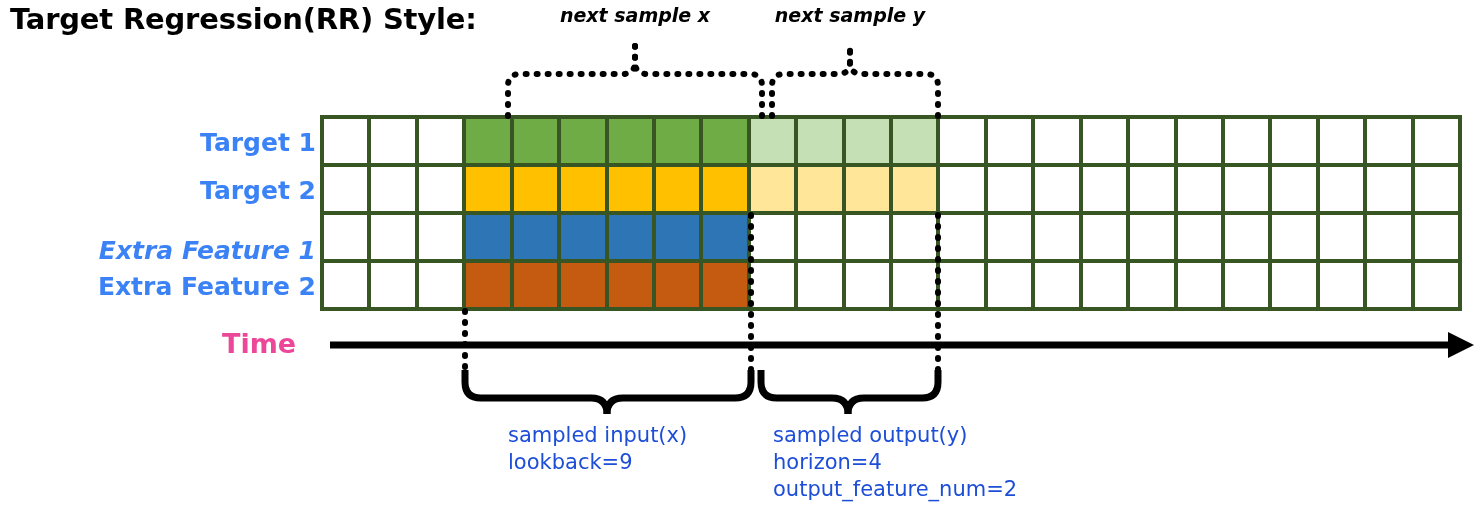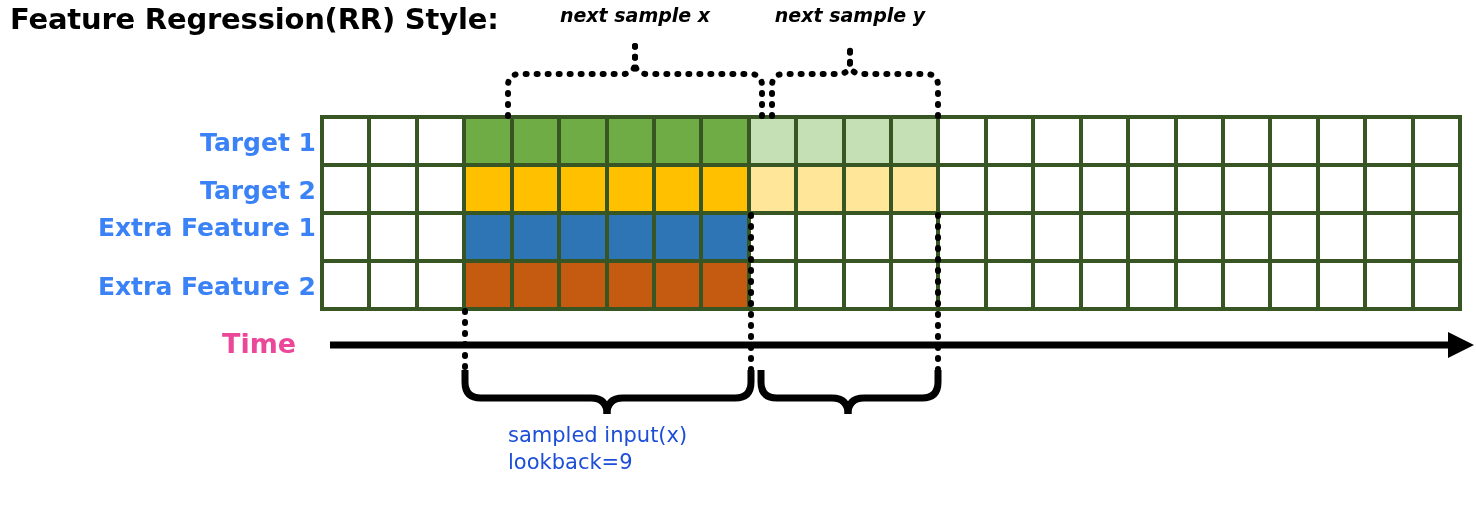--- a/index.html
+++ b/index.html
@@ -48,21 +48,21 @@
     font-size: 25px;
     font-weight: bold;
     color: #3b82f6;
     white-space: nowrap;
     text-align: right;
     line-height: 48px;
     height: 48px;
   }
   #lbl-r0 { top: 119px; }
   #lbl-r1 { top: 167px; }
-  #lbl-r2 { top: 204px; }
+  #lbl-r2 { top: 227px; font-style: italic; }
   #lbl-r3 { top: 263px; }
 
   
   #grid {
     position: absolute;
     left: 320px;
     top: 115px;
     width: 1142px;
     height: 196px;
     background: #375623;      
@@ -111,21 +111,21 @@
     line-height: 27px;
   }
   #note-x { left: 508px; top: 422px; }
   #note-y { left: 773px; top: 422px; }
 </style>
 </head>
 <body>
 
 <div id="page">
 
-  <div id="title">Feature Regression(RR) Style:</div>
+  <div id="title">Target Regression(RR) Style:</div>
 
   <div class="top-caption" id="cap-x">next sample x</div>
   <div class="top-caption" id="cap-y">next sample y</div>
 
   <div class="row-label" id="lbl-r0">Target 1</div>
   <div class="row-label" id="lbl-r1">Target 2</div>
   <div class="row-label" id="lbl-r2">Extra Feature 1</div>
   <div class="row-label" id="lbl-r3">Extra Feature 2</div>
 
   <div id="grid">
@@ -260,14 +260,19 @@
       <path d="M 761,370 L 761,382 Q 761,398 777,398 L 832,398 Q 848,398 848,414" stroke-linejoin="round"></path>
       <path d="M 938,370 L 938,382 Q 938,398 922,398 L 864,398 Q 848,398 848,414" stroke-linejoin="round"></path>
     </g>
   </svg>
 
   <div class="bottom-note" id="note-x">
     <div>sampled input(x)</div>
     <div>lookback=9</div>
   </div>
 
+  <div class="bottom-note" id="note-y">
+    <div>sampled output(y)</div>
+    <div>horizon=4</div>
+    <div>output_feature_num=2</div>
+  </div>
 
 </div>
 
 </body></html>

